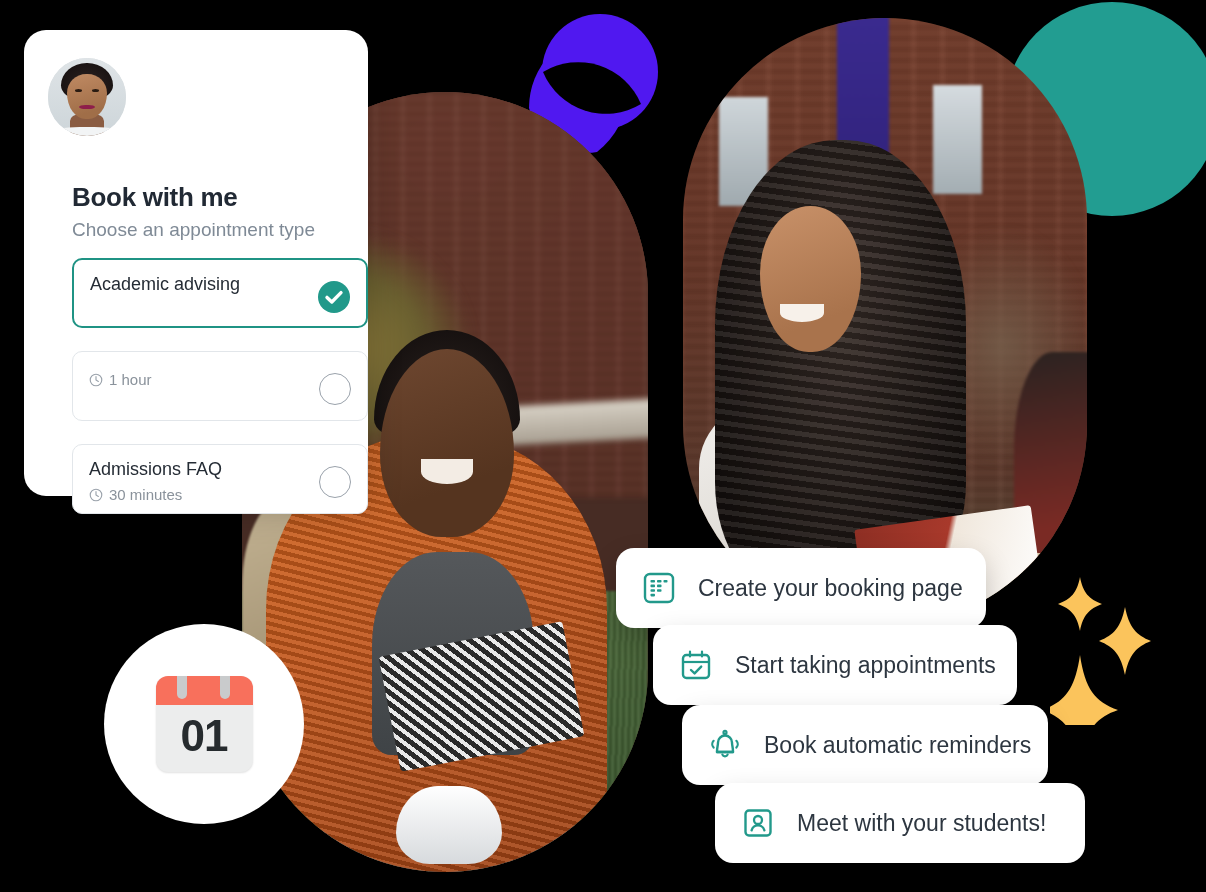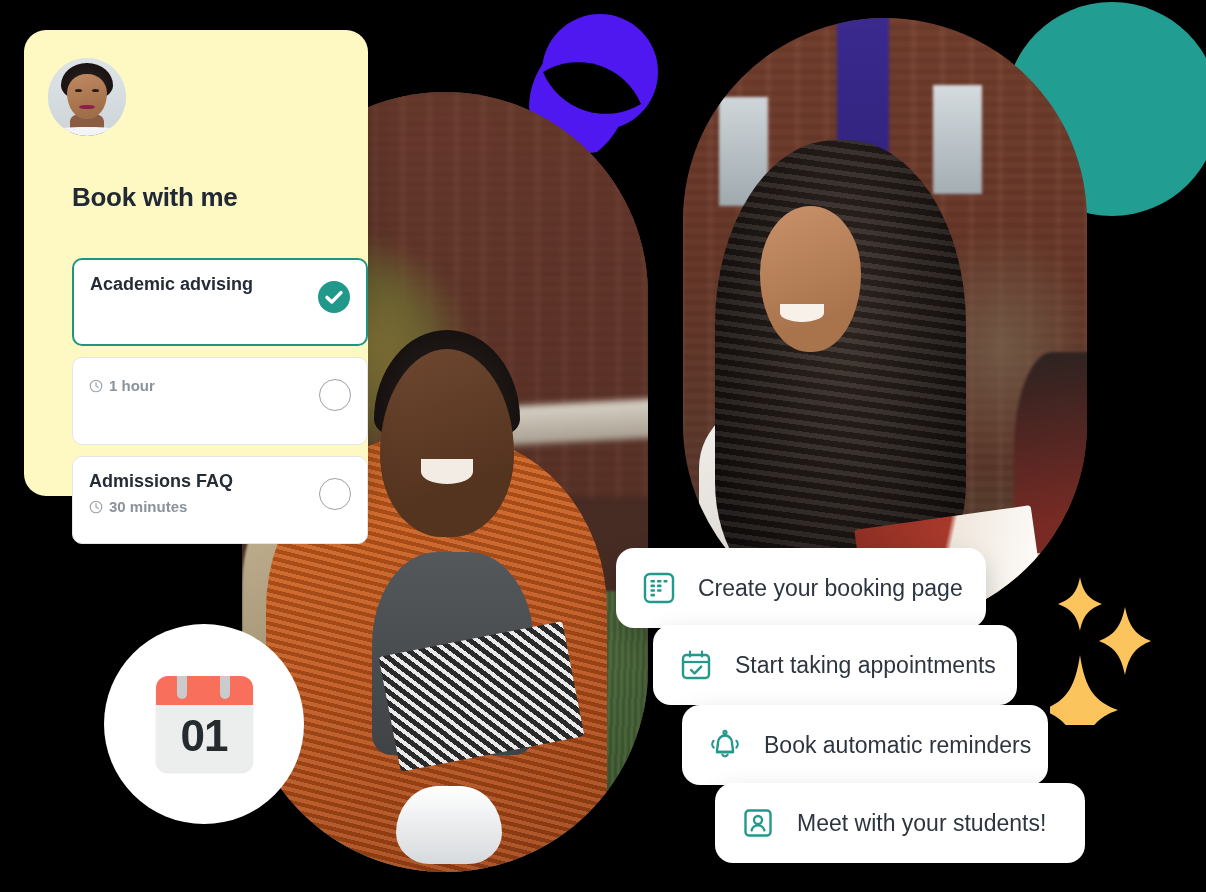--- a/index.html
+++ b/index.html
@@ -232,21 +232,21 @@
     filter: blur(1.5px);
   }
 
   
   .booking-card {
     position: absolute;
     left: 24px;
     top: 30px;
     width: 344px;
     height: 466px;
-    background: #fef9c3;
+    background: #ffffff;
     border-radius: 22px;
     box-shadow: 0 14px 34px rgba(0,0,0,0.22);
     padding: 12px;
     box-sizing: border-box;
   }
   .avatar {
     position: absolute;
     left: 24px;
     top: 28px;
     width: 78px;
@@ -283,27 +283,26 @@
 
   .option-list {
     position: absolute;
     left: 48px;
     top: 228px;
     width: 296px;
   }
   .option {
     position: relative;
     box-sizing: border-box;
-    height: 88px;
+    height: 70px;
     border-radius: 10px;
     border: 1.6px solid #e2e6ea;
     background: #ffffff;
-    margin-bottom: 11px;
+    margin-bottom: 23px;
     padding: 13px 16px 0 16px;
-    font-weight: bold;
   }
   .option.selected {
     border-color: #1f9384;
     border-width: 2px;
   }
   .option-name {
     font-size: 18px;
     color: #252c35;
     line-height: 22px;
   }
@@ -475,20 +474,21 @@
       <div class="av-neck"></div>
       <div class="av-shoulder"></div>
       <div class="av-hair"></div>
       <div class="av-face"></div>
       <div class="av-eye-l"></div>
       <div class="av-eye-r"></div>
       <div class="av-lips"></div>
     </div>
 
     <div class="card-title">Book with me</div>
+    <div class="card-sub">Choose an appointment type</div>
 
     <div class="option-list">
 
       <div class="option selected">
         <div class="option-name">Academic advising</div>
         <div class="radio checked">
           <svg viewBox="0 0 32 32" width="32" height="32" aria-hidden="true">
             <path d="M9 16.4 L13.8 21 L23 11.6" fill="none" stroke="#ffffff" stroke-width="3.4" stroke-linecap="round" stroke-linejoin="round"></path>
           </svg>
         </div>

